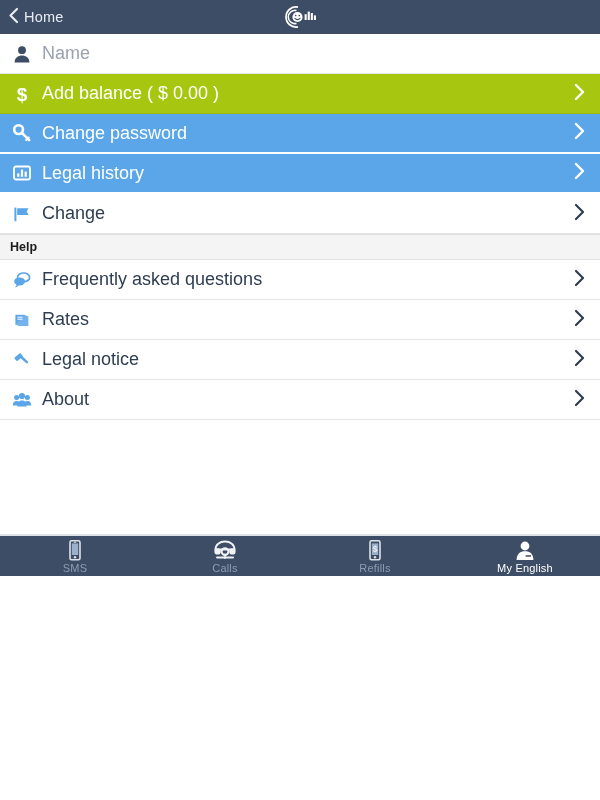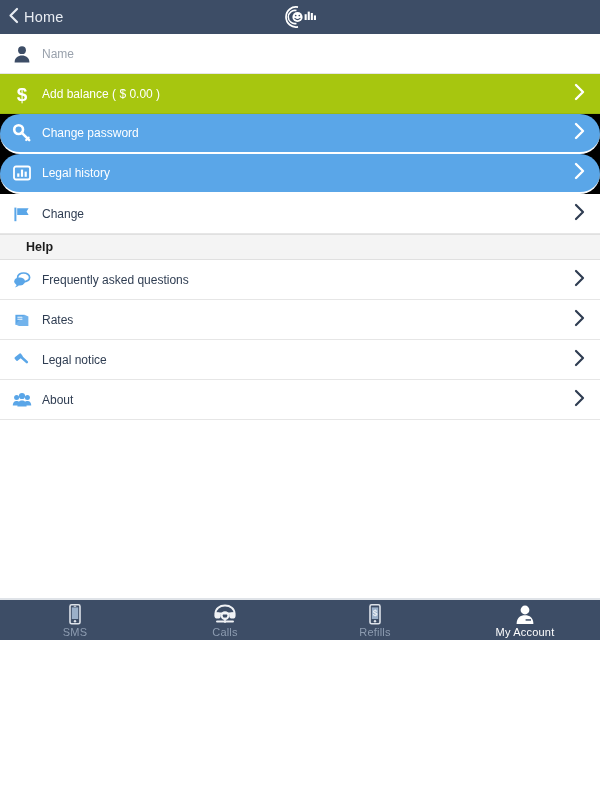--- a/index.html
+++ b/index.html
@@ -2,21 +2,21 @@
 <html><head>
 <meta charset="utf-8">
 <style>
   * { box-sizing: border-box; margin: 0; padding: 0; }
   html, body {
     width: 600px; height: 800px;
     font-family: "Liberation Sans", sans-serif;
     background: #ffffff;
     overflow: hidden;
   }
-  #app { position: relative; width: 600px; height: 640px; background: #000000; }
+  #app { position: relative; width: 600px; height: 576px; background: #c4b5fd; }
 
   
   .header {
     height: 34px; background: #3d4d66;
     display: flex; align-items: center;
     position: relative;
   }
   .back-btn {
     display: flex; align-items: center; gap: 5px;
     padding-left: 8px; cursor: pointer;
@@ -35,41 +35,41 @@
     position: relative; display: flex; align-items: center;
     height: 40px; background: #fff;
     border-bottom: 1px solid #e6e6e6;
     padding-left: 8px; cursor: pointer;
   }
   .row .ico {
     width: 28px; min-width: 28px; height: 28px;
     display: flex; align-items: center; justify-content: center;
   }
   .row .label {
-    font-size: 12px; color: #2f3d52; margin-left: 6px;
+    font-size: 18px; color: #2f3d52; margin-left: 6px;
     white-space: nowrap;
   }
   .row .label.muted { color: #9aa2ad; }
   .row .chev {
     position: absolute; right: 14px; top: 50%;
     transform: translateY(-50%);
     display: block;
   }
 
   .row.green { background: #a7c60f; border-bottom: 1px solid #9ab80d; }
   .row.green .label { color: #ffffff; }
-  .row.blue  { background: #5aa6e8; border-bottom: 2px solid #ffffff; border-radius: 20px; }
+  .row.blue  { background: #5aa6e8; border-bottom: 2px solid #ffffff; }
   .row.blue .label { color: #ffffff; }
   .row.blue:last-of-type { border-bottom: 1px solid #e6e6e6; }
 
   .section-header {
     height: 26px; background: #f4f4f4;
     border-top: 1px solid #e0e0e0;
     border-bottom: 1px solid #e0e0e0;
-    display: flex; align-items: center; padding-left: 26px;
+    display: flex; align-items: center; padding-left: 10px;
   }
   .section-header .title {
     font-size: 12.5px; font-weight: bold; color: #1d1d1d;
   }
 
   .filler { background: #ffffff; }
 
   
   .tabbar {
     position: absolute; left: 0; bottom: 0;
@@ -311,17 +311,17 @@
     </div>
 
     <div class="tab active">
       <span class="ticon">
         <svg width="22" height="21" viewBox="0 0 22 21">
           <circle cx="11" cy="6.0" r="4.4" fill="#ffffff"></circle>
           <path d="M2.6 20.0 C2.6 13.6 6.4 11.2 11 11.2 C15.6 11.2 19.4 13.6 19.4 20.0 Z" fill="#ffffff"></path>
           <rect x="11.6" y="15.2" width="5.4" height="1.5" fill="#3d4d66"></rect>
         </svg>
       </span>
-      <span class="tlabel">My Account</span>
+      <span class="tlabel">My English</span>
     </div>
   </div>
 
 </div>
 
 </body></html>

